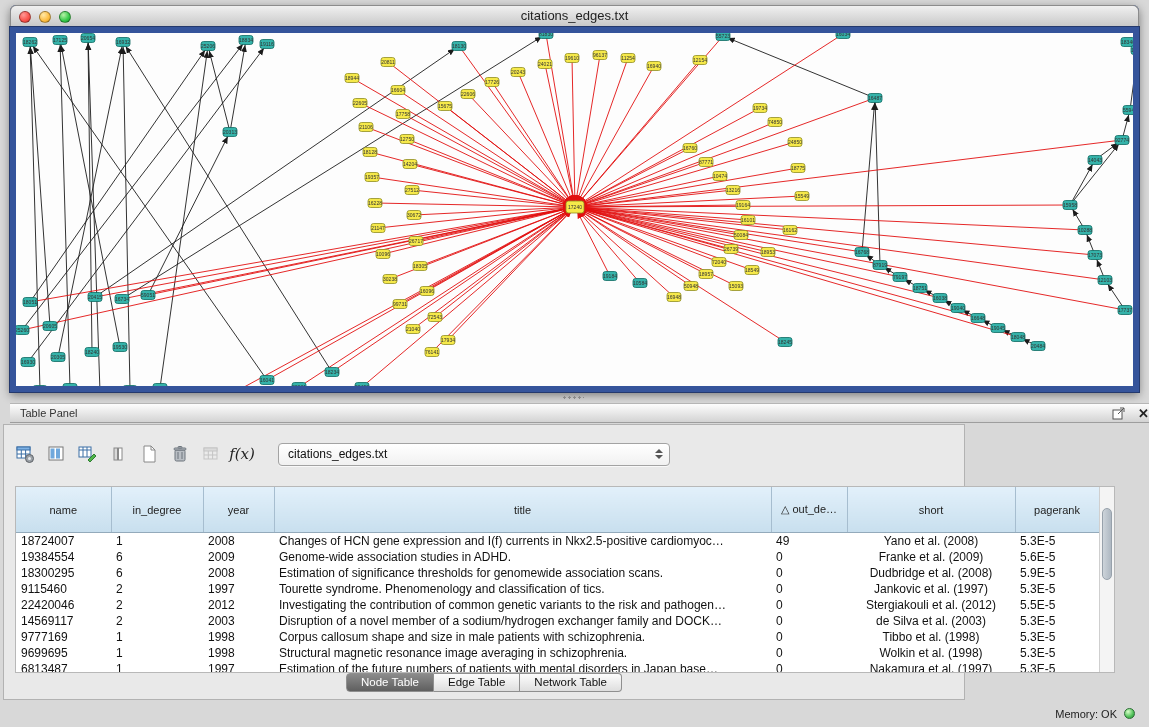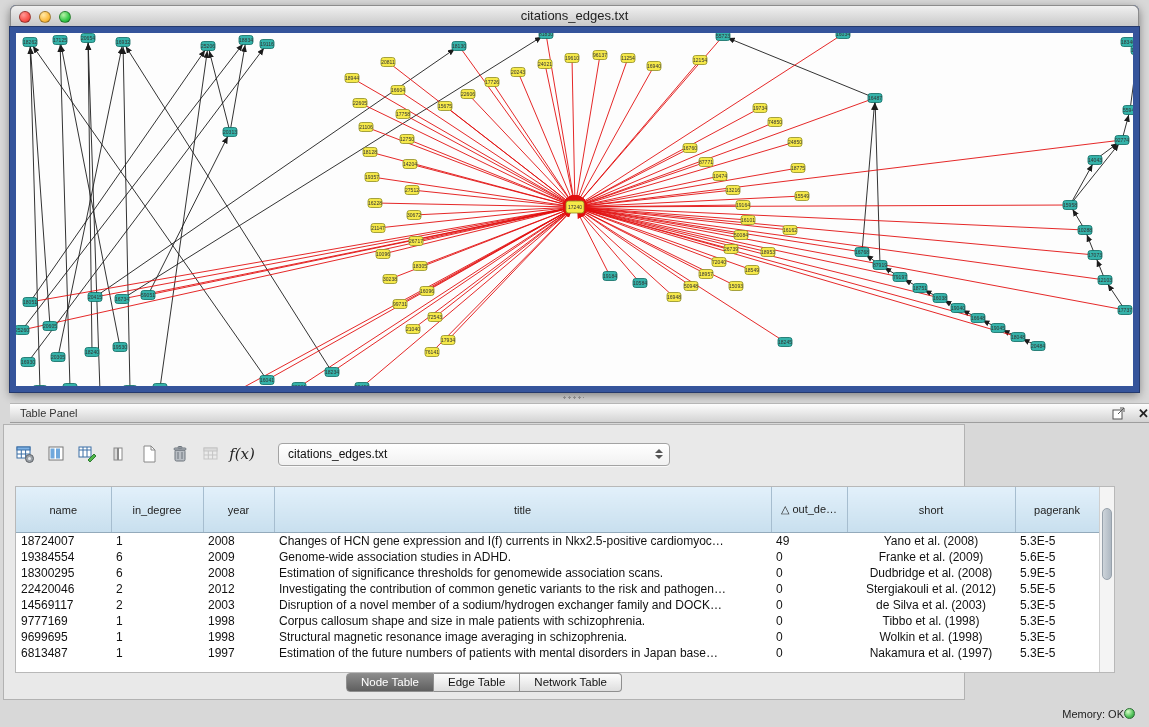--- a/index.html
+++ b/index.html
@@ -128,21 +128,21 @@
   .tab:last-child { border-radius:0 4px 4px 0; }
   .tab.active {
     background:linear-gradient(#8b8b8b,#5f5f5f);
     color:#fff;
   }
 
   
   .statusbar {
     position:absolute; left:0; top:700px; width:1149px; height:27px;
     display:flex; align-items:center; justify-content:flex-end;
-    padding-right:14px; font-size:11px; color:#222;
+    gap:7px; padding-right:14px; font-size:11px; color:#222;
   }
   .mem-dot {
     width:11px; height:11px; border-radius:50%;
     background:radial-gradient(circle at 35% 30%, #d9ffc9, #4fc058 60%, #2d8a3a);
     border:1px solid #2a6e33;
   }
 </style>
 </head>
 <body>
 
@@ -647,20 +647,29 @@
             <tr>
               <td>18300295</td>
               <td>6</td>
               <td>2008</td>
               <td>Estimation of significance thresholds for genomewide association scans.</td>
               <td>0</td>
               <td class="center">Dudbridge et al. (2008)</td>
               <td>5.9E-5</td>
             </tr>
             <tr>
+              <td>9115460</td>
+              <td>2</td>
+              <td>1997</td>
+              <td>Tourette syndrome. Phenomenology and classification of tics.</td>
+              <td>0</td>
+              <td class="center">Jankovic et al. (1997)</td>
+              <td>5.3E-5</td>
+            </tr>
+            <tr>
               <td>22420046</td>
               <td>2</td>
               <td>2012</td>
               <td>Investigating the contribution of common genetic variants to the risk and pathogen…</td>
               <td>0</td>
               <td class="center">Stergiakouli et al. (2012)</td>
               <td>5.5E-5</td>
             </tr>
             <tr>
               <td>14569117</td>

